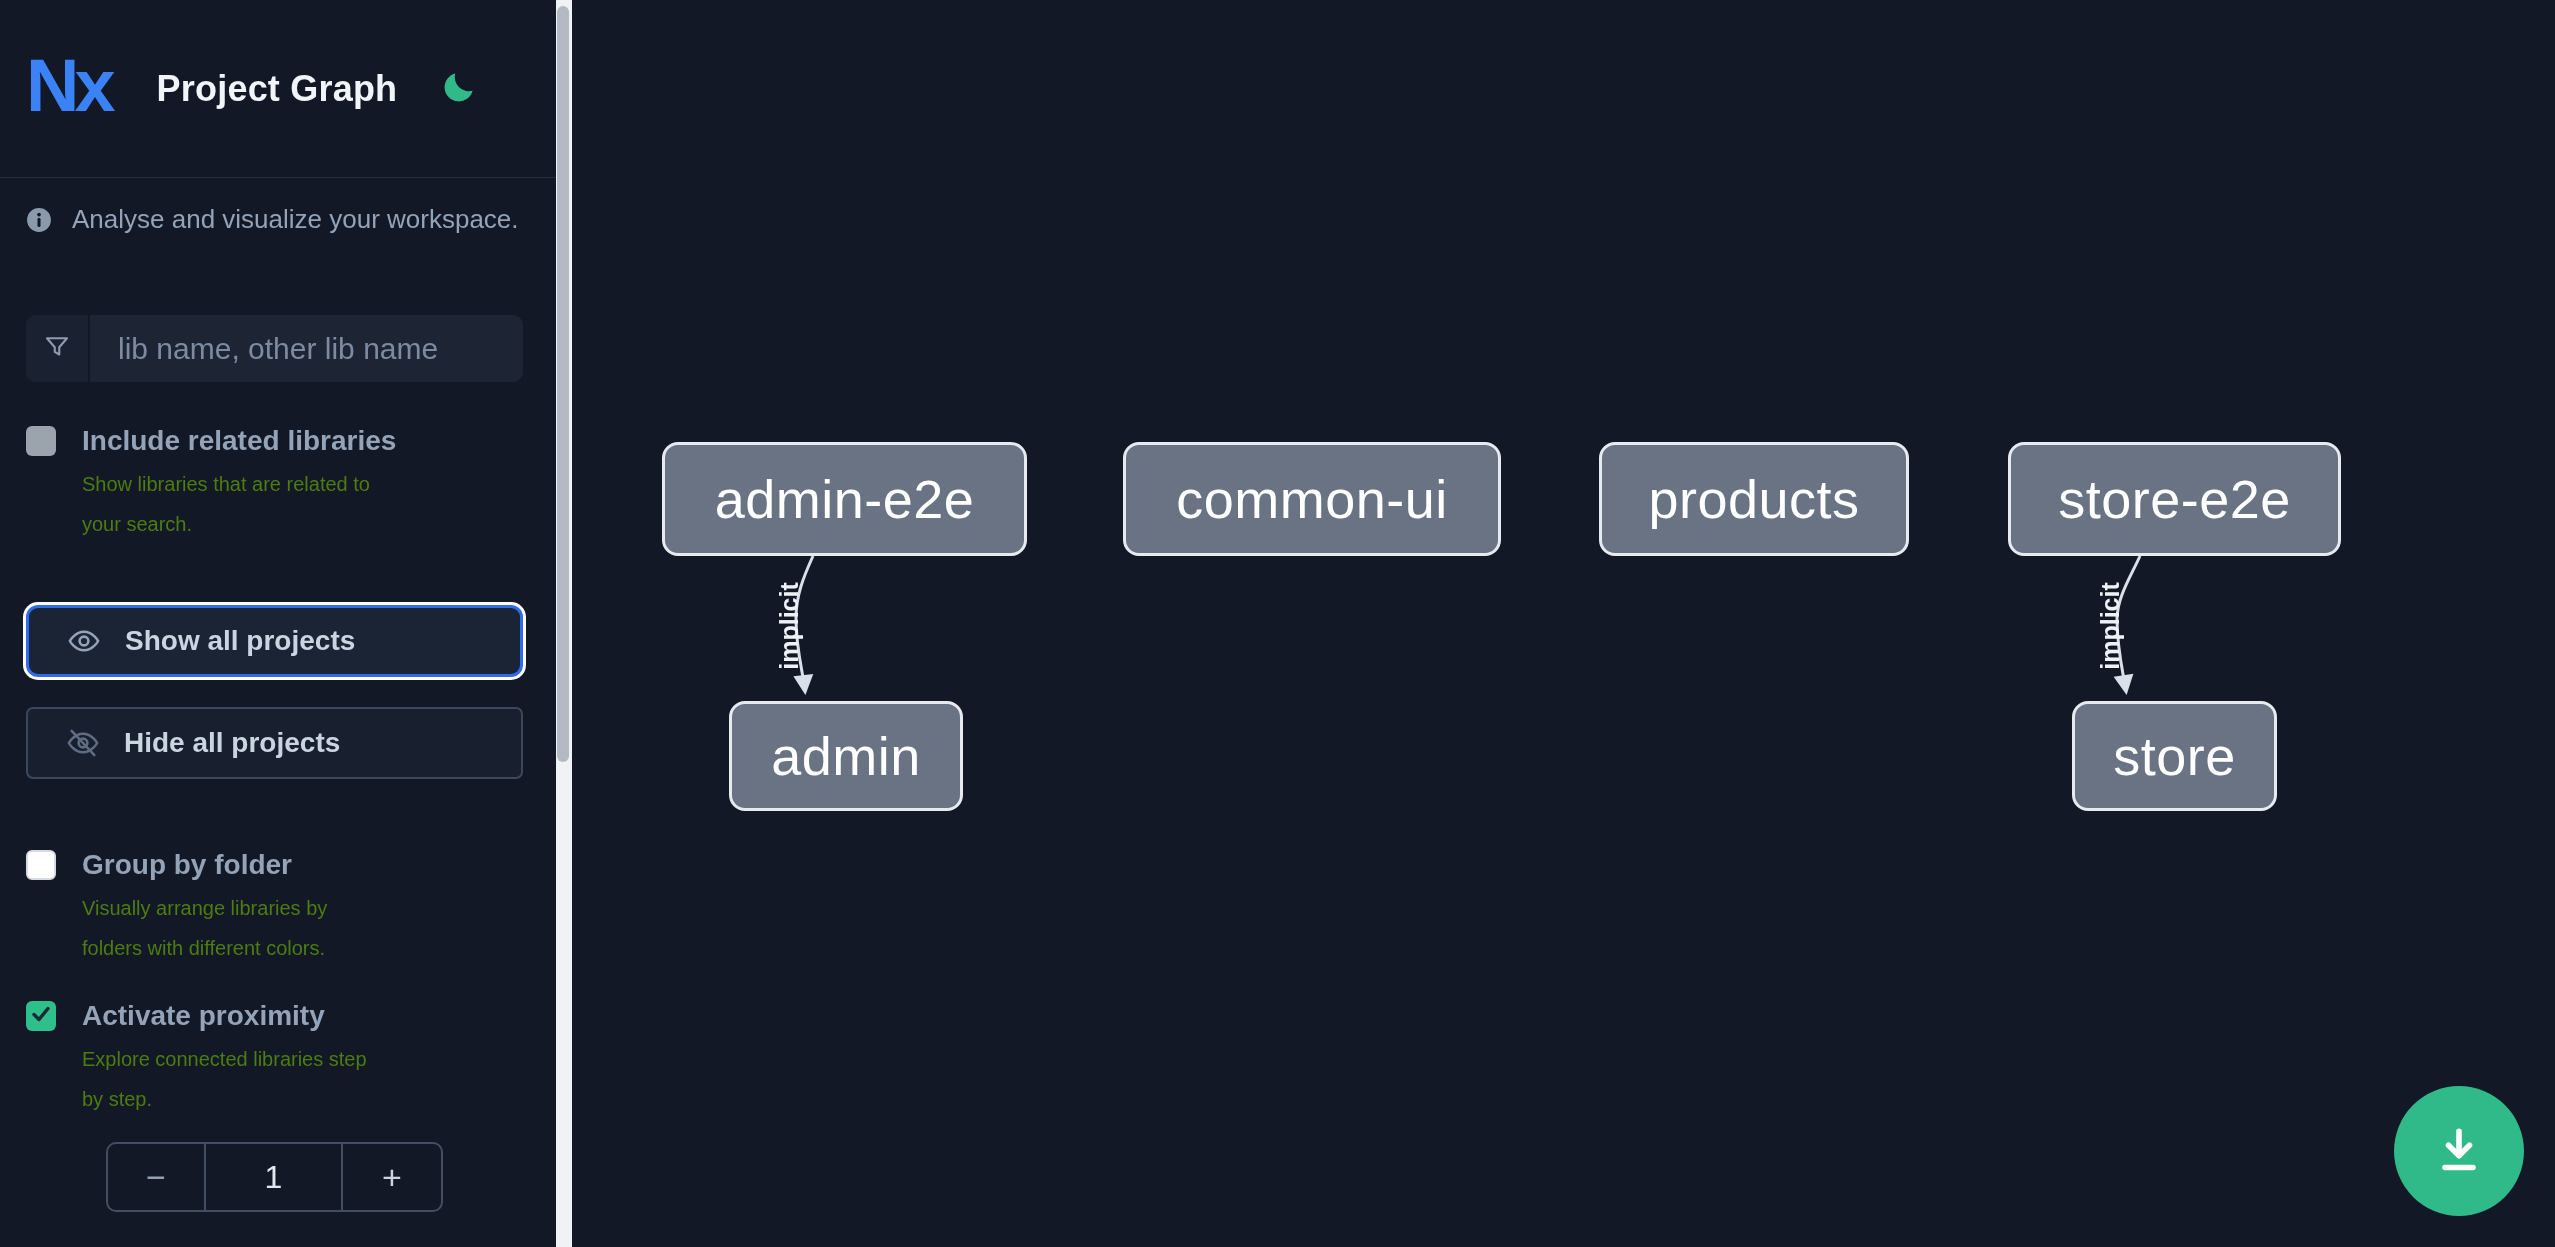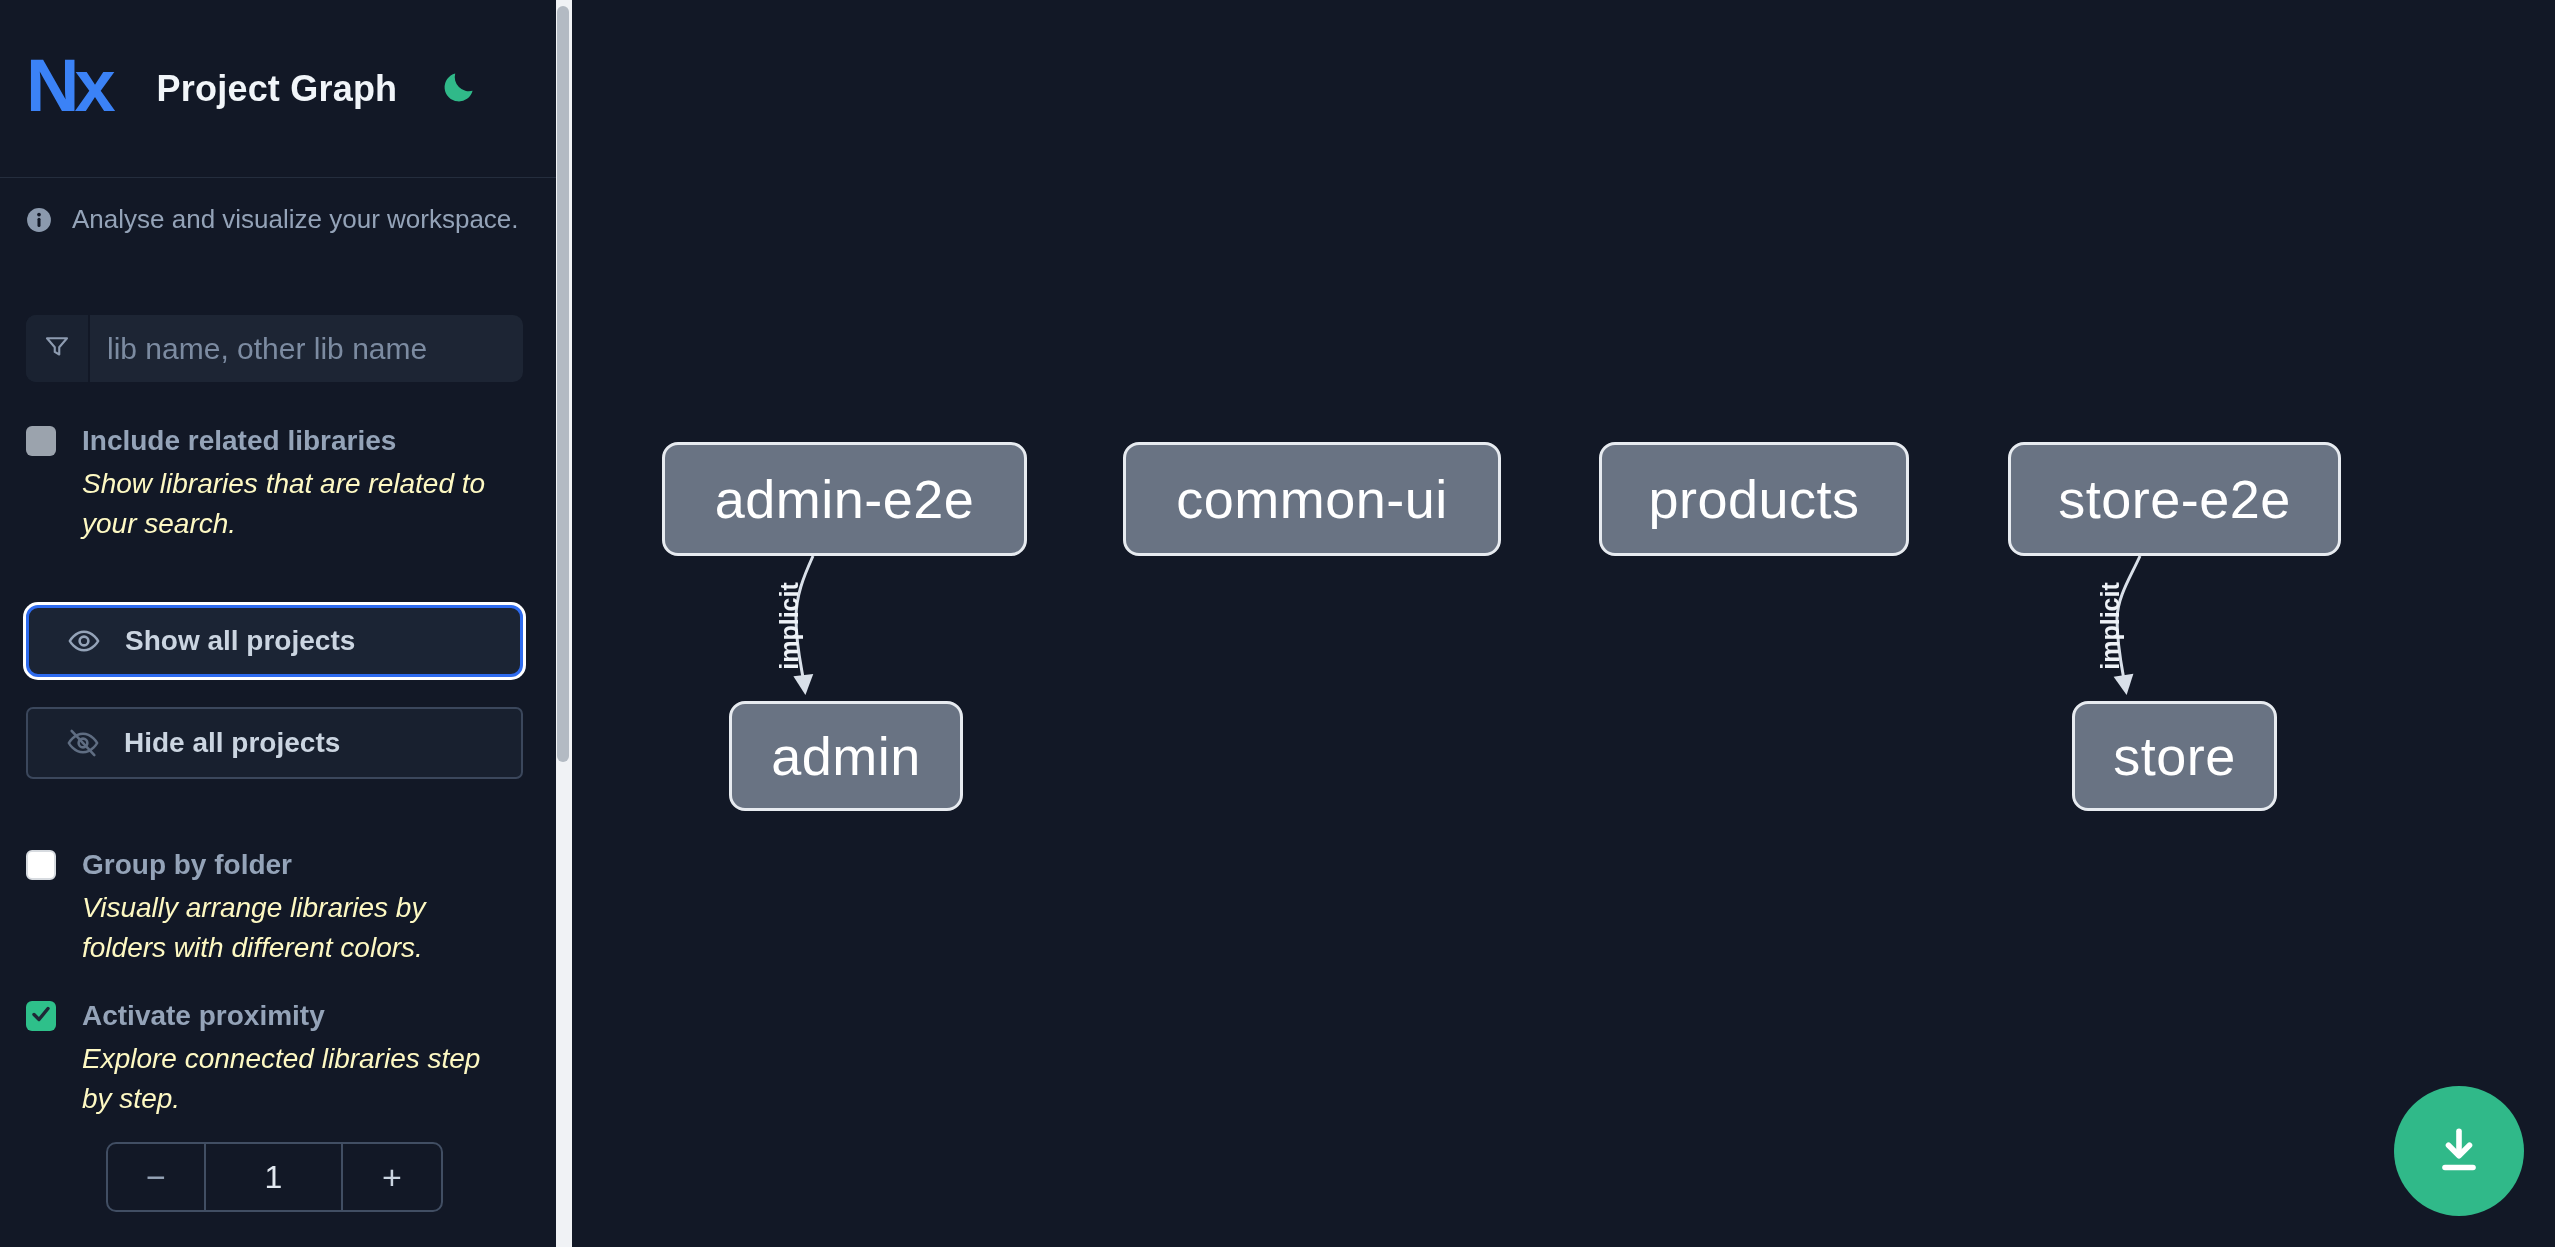--- a/index.html
+++ b/index.html
@@ -21,34 +21,34 @@
 
   .info-row { position:absolute; left:26px; top:204px; display:flex; align-items:center; gap:20px; }
   .info-icon { width:26px; height:26px; flex:0 0 auto; }
   .info-text { color:#94a3b8; font-size:26px; }
 
   .search-box { position:absolute; left:26px; top:315px; width:497px; height:67px;
                 background:#1d2534; border-radius:10px; display:flex; overflow:hidden; }
   .search-icon-cell { width:64px; height:100%; background:#1a2231; border-right:2px solid #121826;
                       display:flex; align-items:center; justify-content:center; flex:0 0 auto; }
   .search-input { flex:1; background:transparent; border:none; outline:none; color:#cbd5e1;
-                  font-size:30px; font-family:"Liberation Sans", sans-serif; padding:0 17px; }
+                  font-size:30px; font-family:"Liberation Sans", sans-serif; padding:0 28px; }
   .search-input::placeholder { color:#7c8ba1; }
 
   .opt { position:absolute; left:26px; width:500px; display:grid;
          grid-template-columns:56px 1fr; row-gap:8px; }
   .opt-include   { top:426px; }
   .opt-group     { top:850px; }
   .opt-proximity { top:1001px; }
   .cb { width:30px; height:30px; border-radius:6px; margin-top:0; cursor:pointer; }
   .cb-disabled { background:#9ba3ad; }
   .cb-unchecked { background:#ffffff; border:2px solid #d7dbe0; }
   .cb-checked { background:#2ec08a; display:flex; align-items:center; justify-content:center; }
   .opt-label { color:#94a3b8; font-size:28px; font-weight:700; line-height:30px; align-self:center; }
-  .opt-desc { grid-column:2; color:#fef9c3; font-size:28px; line-height:40px; white-space:pre-line;font-style:italic; }
+  .opt-desc { grid-column:2; color:#4d7c0f; font-size:20px; line-height:40px; white-space:pre-line; }
 
   .btn { position:absolute; left:26px; width:497px; height:72px; background:#18202f;
          border:2px solid #3b475c; border-radius:12px; display:flex; align-items:center;
          padding-left:38px; gap:24px; cursor:pointer;
          color:#cbd5e1; font-size:28px; font-weight:700; font-family:"Liberation Sans", sans-serif; }
   .btn-show { top:605px; background:#1b2434; border:3px solid #2e6bef;
               box-shadow:0 0 0 3px #ffffff; }
   .btn-hide { top:707px;border-radius:7px; }
   .btn .btn-icon { display:flex; align-items:center; }
 

